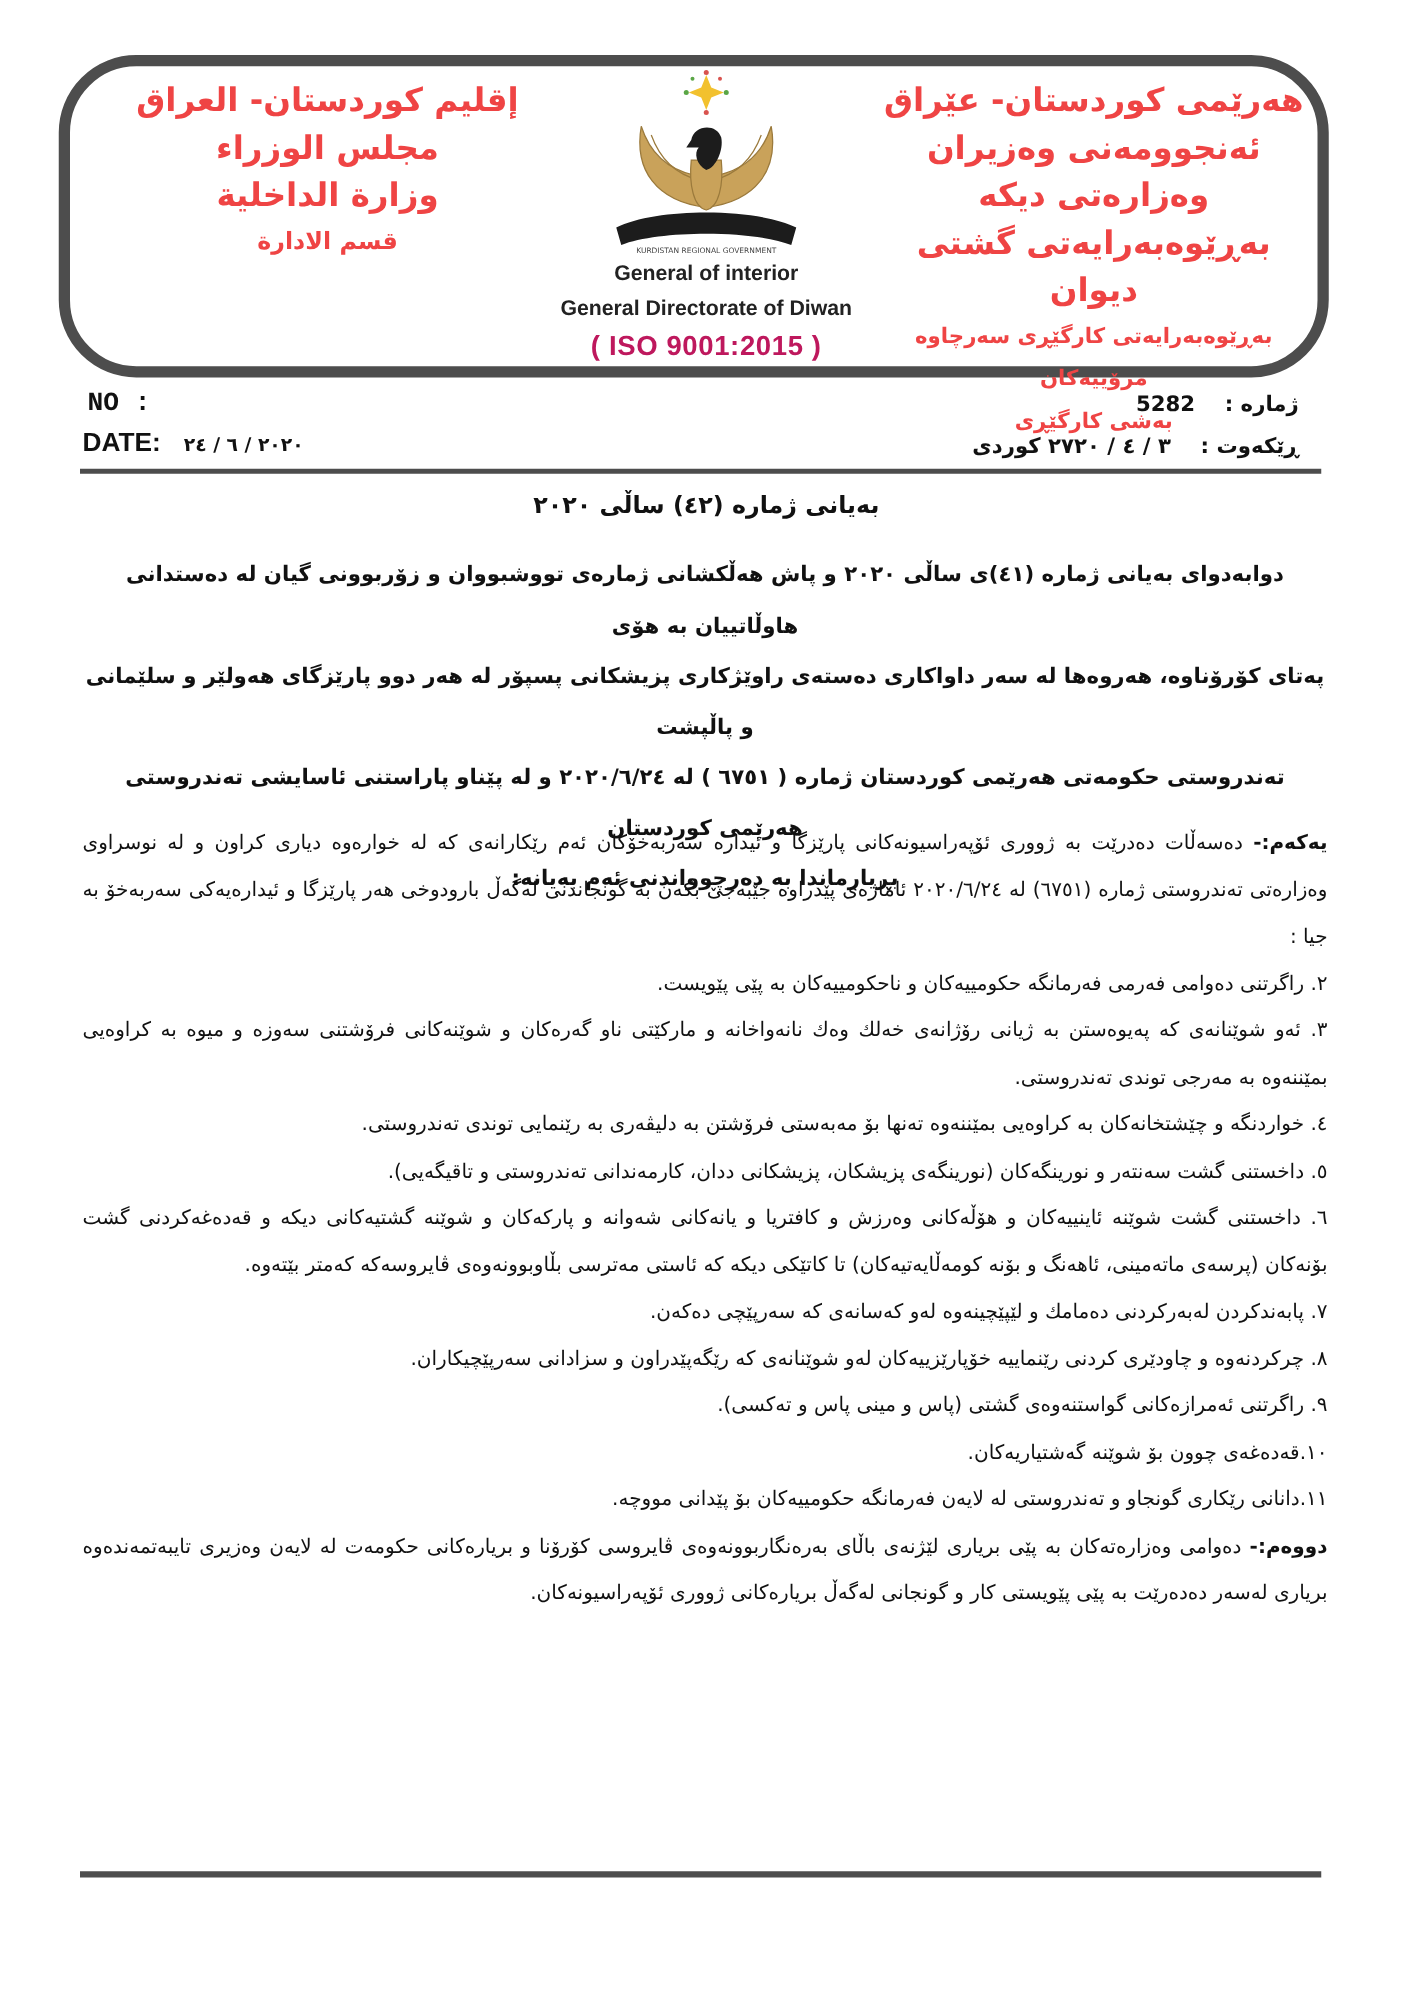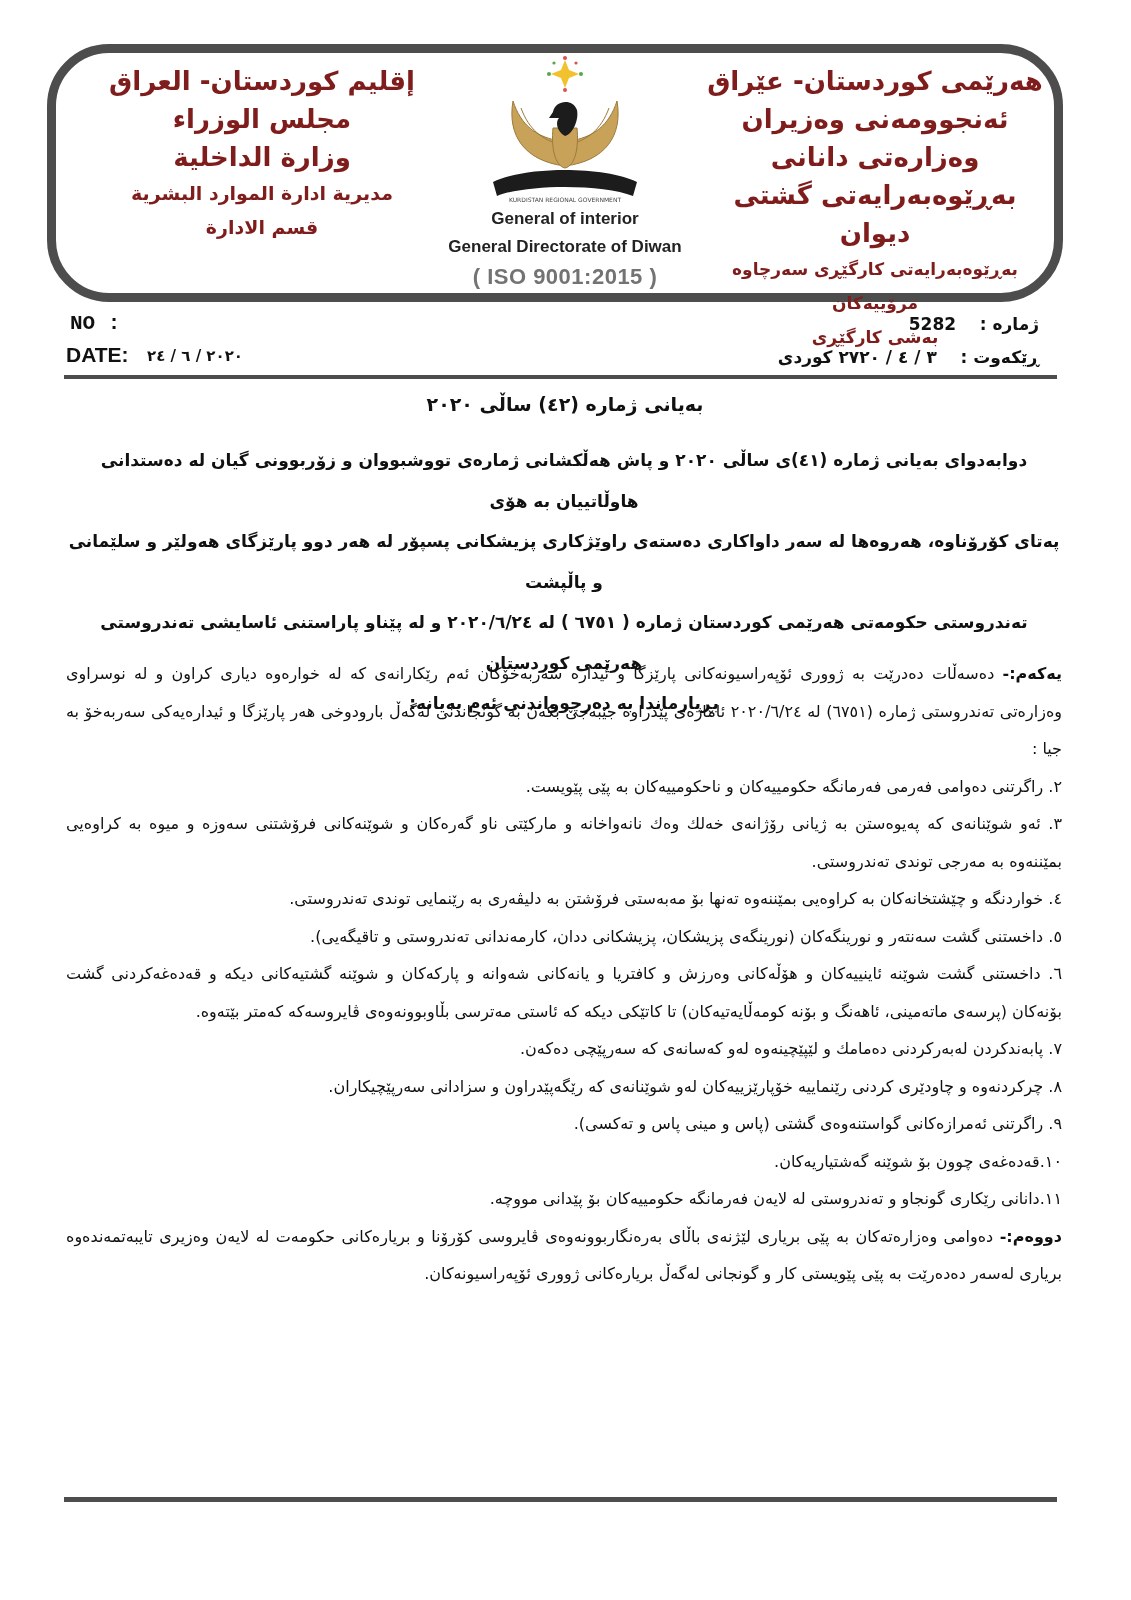--- a/index.html
+++ b/index.html
@@ -1,30 +1,30 @@
 <!DOCTYPE html>
 <html><head>
 <meta charset="utf-8">
 <style>
   html, body { margin: 0; padding: 0; background: #ffffff; }
   body { width: 1131px; height: 1600px; position: relative; overflow: hidden; font-family: "DejaVu Sans", sans-serif; color: #111; }
   .frame {
     position: absolute; left: 47px; top: 44px; width: 1016px; height: 258px;
     border: 9px solid #4d4d4d; border-radius: 62px; box-sizing: border-box;
   }
-  .hdr-col { position: absolute; top: 62px; text-align: center; direction: rtl; font-weight: bold; color: #7f1d1d; }
+  .hdr-col { position: absolute; top: 62px; text-align: center; direction: rtl; font-weight: bold; color: #ef4444; }
   .hdr-ar { left: 92px; width: 340px; font-family: "DejaVu Sans", sans-serif; }
   .hdr-ku { left: 700px; width: 350px; font-family: "DejaVu Sans", sans-serif; }
   .hdr-col .l1 { font-size: 26px; line-height: 38px; }
   .hdr-col .l2 { font-size: 19px; line-height: 34px; }
   .hdr-ku .l2 { font-size: 17px; }
   .logo-wrap { position: absolute; left: 485px; top: 56px; width: 160px; height: 150px; }
   .center-text { position: absolute; left: 440px; width: 250px; text-align: center; font-family: "Liberation Sans", sans-serif; }
   .ministry { top: 205px; font-size: 17px; line-height: 28px; font-weight: bold; color: #222; }
-  .iso { top: 264px; font-size: 22px; font-weight: bold; color: #737373; letter-spacing: 0.5px; }
+  .iso { top: 264px; font-size: 22px; font-weight: bold; color: #be185d; letter-spacing: 0.5px; }
   .meta { position: absolute; font-weight: bold; font-size: 19px; }
   .no-label { left: 70px; top: 312px; font-family: Liberation Mono, monospace; font-size: 21px; }
   .date-label { left: 66px; top: 343px; font-family: "Liberation Sans", sans-serif; font-size: 21px; }
   .date-val { left: 147px; top: 347px; font-size: 15px; direction: rtl; unicode-bidi: plaintext; }
   .num-row { right: 92px; top: 314px; direction: rtl; font-size: 17px; }
   .kdate-row { right: 92px; top: 347px; direction: rtl; font-size: 17px; }
   .rule { position: absolute; left: 64px; width: 993px; height: 5px; background: #4d4d4d; }
   .rule.top { top: 375px; height: 4px; }
   .rule.bottom { top: 1497px; }
   .title { position: absolute; left: 70px; width: 990px; top: 393px; text-align: center; direction: rtl; font-size: 19px; font-weight: bold; }
@@ -36,21 +36,20 @@
 </style>
 </head>
 <body>
 
 <div class="frame"></div>
 
 <div class="hdr-col hdr-ar">
   <div class="l1">إقليم كوردستان- العراق</div>
   <div class="l1">مجلس الوزراء</div>
   <div class="l1">وزارة الداخلية</div>
-  <div class="l2">مديرية ادارة الموارد البشرية</div>
   <div class="l2">قسم الادارة</div>
 </div>
 
 <div class="logo-wrap">
   <svg width="160" height="150" viewBox="0 0 160 150">
 
     <g transform="translate(80,18)">
       <polygon points="0,-14 4,-4 14,0 4,4 0,14 -4,4 -14,0 -4,-4" fill="#f2c12e"></polygon>
       <circle cx="0" cy="-16" r="2" fill="#d9534f"></circle>
       <circle cx="0" cy="16" r="2" fill="#d9534f"></circle>
@@ -75,21 +74,21 @@
 </div>
 <div class="center-text ministry">
   <div>General of interior</div>
   <div>General Directorate of Diwan</div>
 </div>
 <div class="center-text iso">( ISO 9001:2015 )</div>
 
 <div class="hdr-col hdr-ku">
   <div class="l1">هەرێمی کوردستان- عێراق</div>
   <div class="l1">ئەنجوومەنی وەزیران</div>
-  <div class="l1">وەزارەتی دانانی</div>
+  <div class="l1">وەزارەتی دیکە</div>
   <div class="l1">بەڕێوەبەرایەتی گشتی دیوان</div>
   <div class="l2">بەڕێوەبەرایەتی کارگێڕی سەرچاوە مرۆییەکان</div>
   <div class="l2">بەشی کارگێڕی</div>
 </div>
 
 <div class="meta no-label">NO :</div>
 <div class="meta date-label">DATE:</div>
 <div class="meta date-val">٢٠٢٠ / ٦ / ٢٤</div>
 
 <div class="meta num-row">

